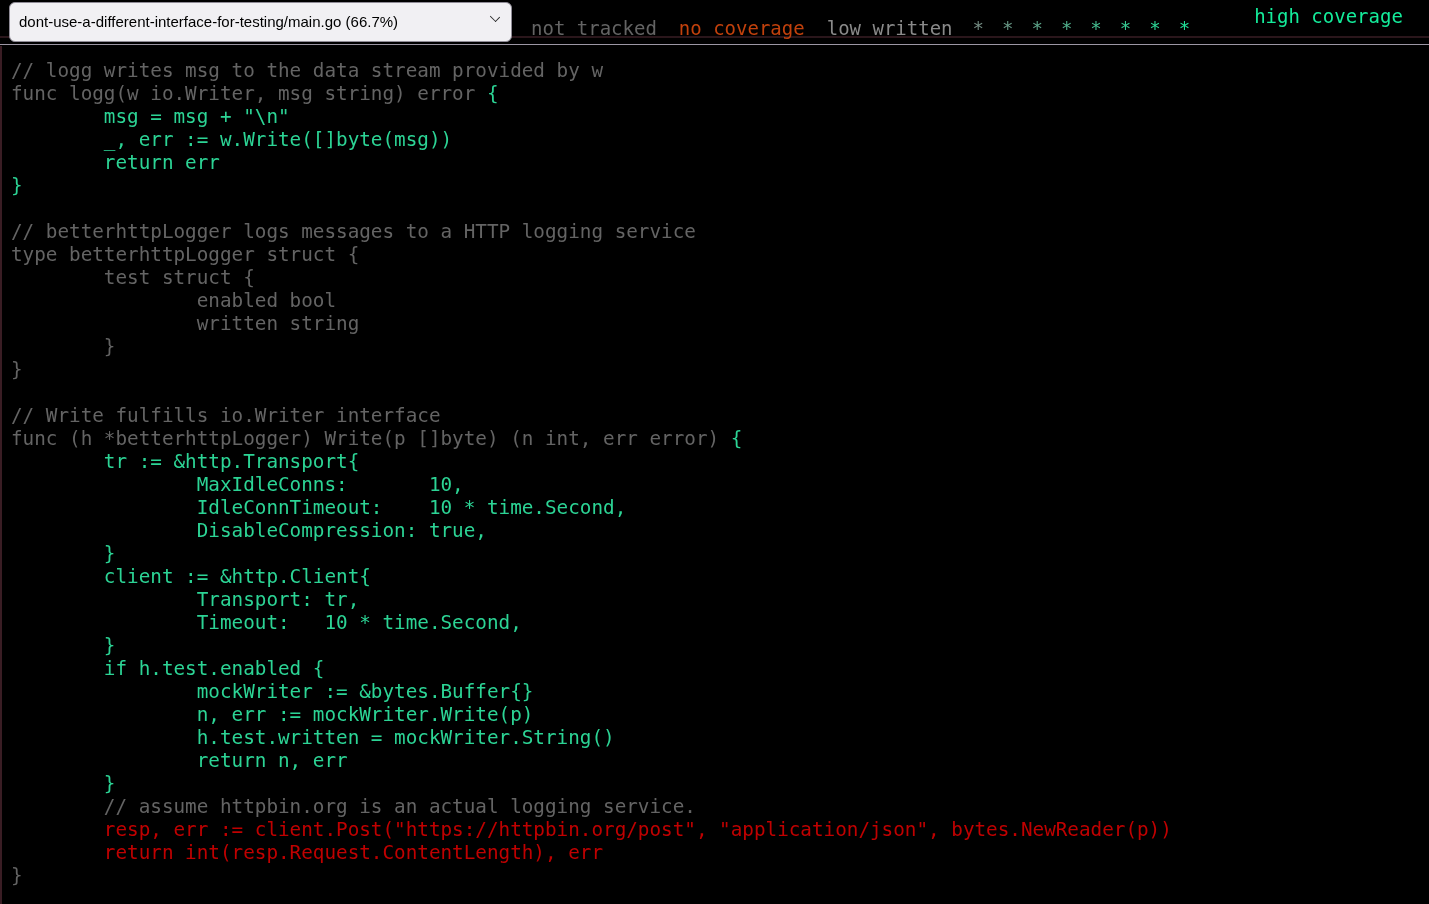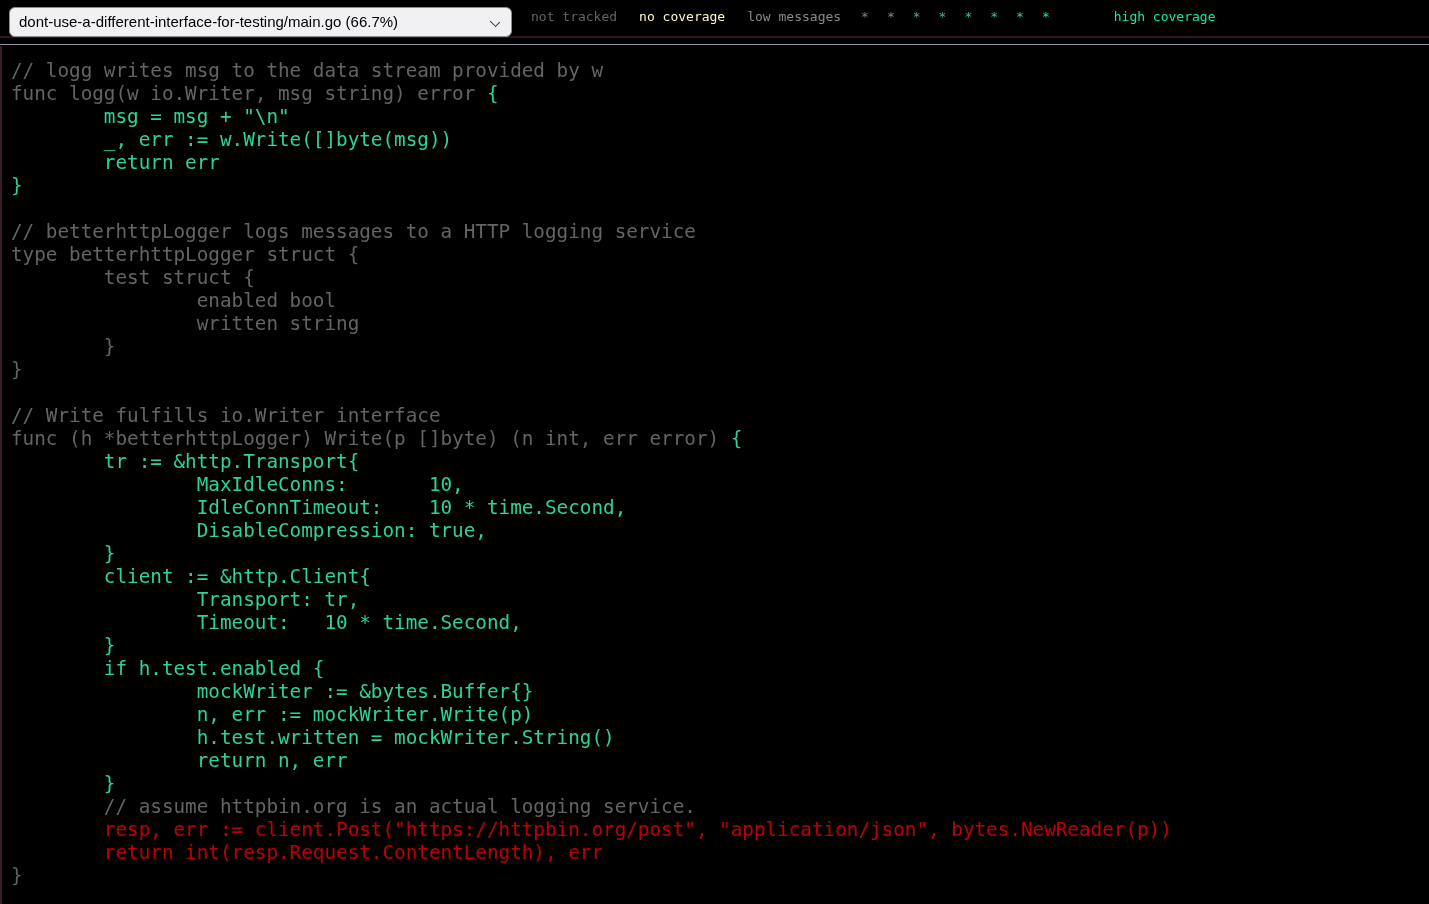--- a/index.html
+++ b/index.html
@@ -28,43 +28,43 @@
     z-index: 1;
   }
   .select-wrap {
     position: relative;
     margin-left: 9px;
     z-index: 5;
   }
   select#files {
     -webkit-appearance: none;
     appearance: none;
-    width: 503px; height: 30px;
+    width: 503px; height: 40px;
     background: #f1f0f3;
     color: #000;
     border: 1px solid #8f8b96;
     border-radius: 6px;
     padding: 0 26px 2px 9px;
     font-family: "Liberation Sans", sans-serif;
     font-size: 15px;
     outline: none;
   }
   .chevron {
     position: absolute;
     right: 13px; top: 11px;
     width: 8px; height: 8px;
     border-right: 1.6px solid #2b2b2b;
     border-bottom: 1.6px solid #2b2b2b;
     transform: rotate(45deg) scale(1, 0.8);
     pointer-events: none;
   }
   #legend {
-    display: flex; align-items: flex-start;
+    display: flex; align-items: flex-end;
     margin-left: 8px;
-    font-size: 13px;
+    font-size: 19px;
     white-space: nowrap;
     z-index: 5;
   }
   #legend span { margin: 0 11px; }
   #legend span.ast { margin: 0 9px; }
   #legend span.last { margin: 0 0 12px 55px; }
 
   
   #content {
     position: relative;
@@ -90,22 +90,22 @@
 <body>
 
 <div id="topbar">
   <div class="maroon-hline"></div>
   <div class="select-wrap">
     <select id="files"><option>dont-use-a-different-interface-for-testing/main.go (66.7%)</option></select>
     <span class="chevron"></span>
   </div>
   <div id="legend">
       <span style="color: rgb(100, 100, 100);">not tracked</span>
-      <span style="color: #fef9c3;">no coverage</span>
-      <span style="color: rgb(138, 138, 138);">low messages</span>
+      <span style="color: #c2410c;">no coverage</span>
+      <span style="color: rgb(138, 138, 138);">low written</span>
       <span class="ast" style="color: rgb(116, 140, 131);">*</span>
       <span class="ast" style="color: rgb(104, 152, 134);">*</span>
       <span class="ast" style="color: rgb(92, 164, 137);">*</span>
       <span class="ast" style="color: rgb(80, 176, 140);">*</span>
       <span class="ast" style="color: rgb(68, 188, 143);">*</span>
       <span class="ast" style="color: rgb(56, 200, 146);">*</span>
       <span class="ast" style="color: rgb(44, 212, 149);">*</span>
       <span class="ast" style="color: rgb(32, 224, 152);">*</span>
       <span class="last" style="color: rgb(20, 236, 155);">high coverage</span>
     </div>

